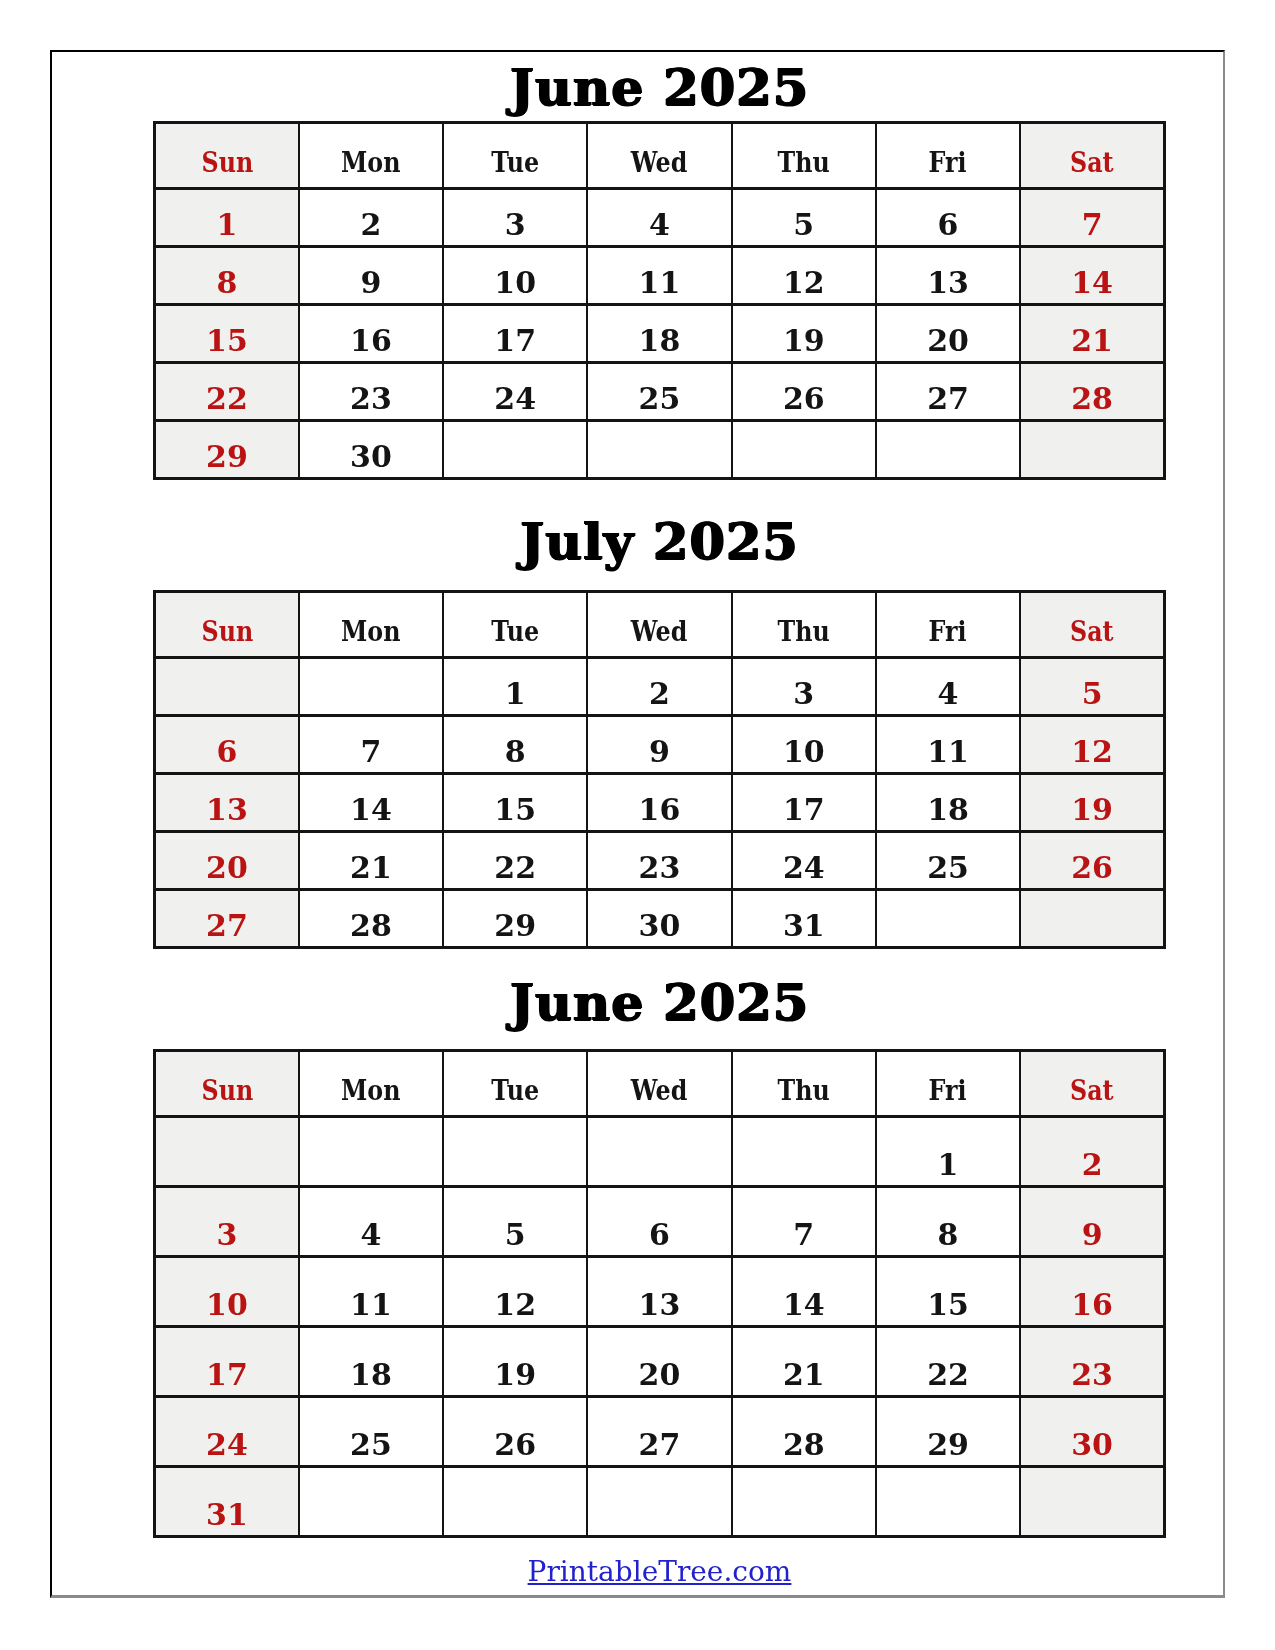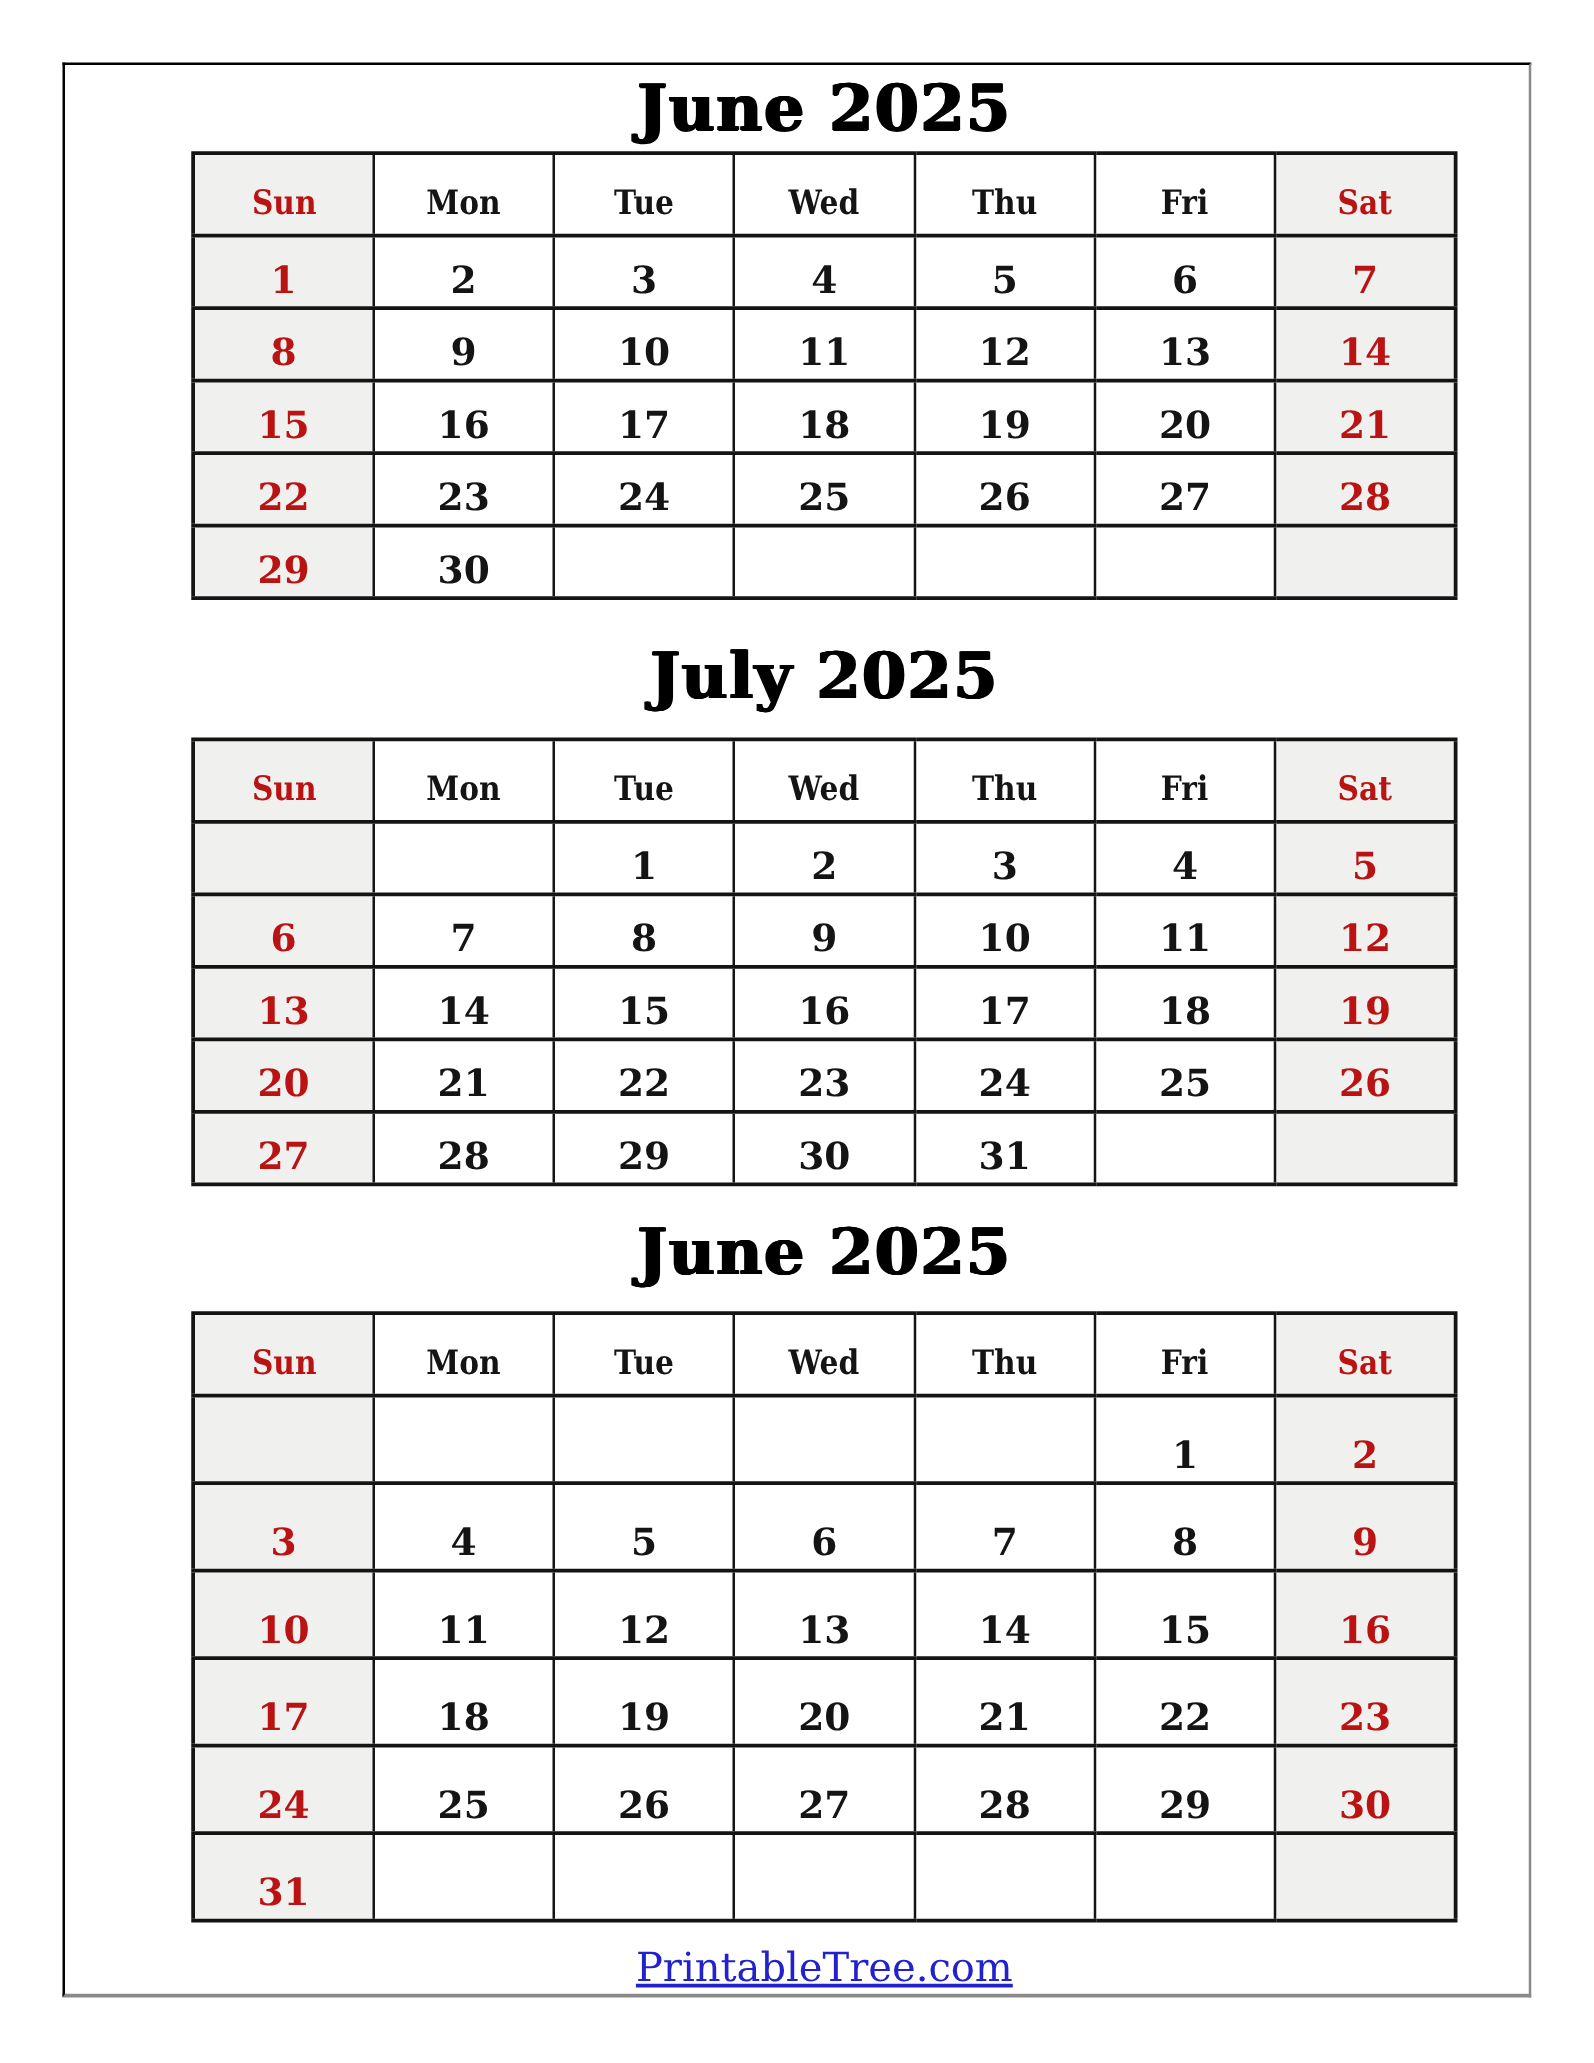--- a/index.html
+++ b/index.html
@@ -48,21 +48,21 @@
   .cal th{font-size:27px;padding-bottom:9px;}
   .cal th .wd{display:inline-block;transform:scaleX(0.88);transform-origin:center bottom;}
   .cal td{font-size:30px;}
   .month-0 tbody tr,.month-1 tbody tr{height:58px;}
   .month-2 tbody tr{height:70px;}
   .cal .we{background:var(--weekend-bg);color:var(--red);}
   .footer{
     text-align:center;margin-top:17px;
   }
   .footer-link{
-    font-size:32px;color:var(--link);text-decoration:underline;
+    font-size:28px;color:var(--link);text-decoration:underline;
     font-family:"DejaVu Serif","Liberation Serif",serif;
   }
 </style>
 </head>
 <body>
 
 <div class="frame">
   <div id="months-container">
       <section class="month month-0">
         <h2 class="month-title"><span class="title-text">June 2025</span></h2>

